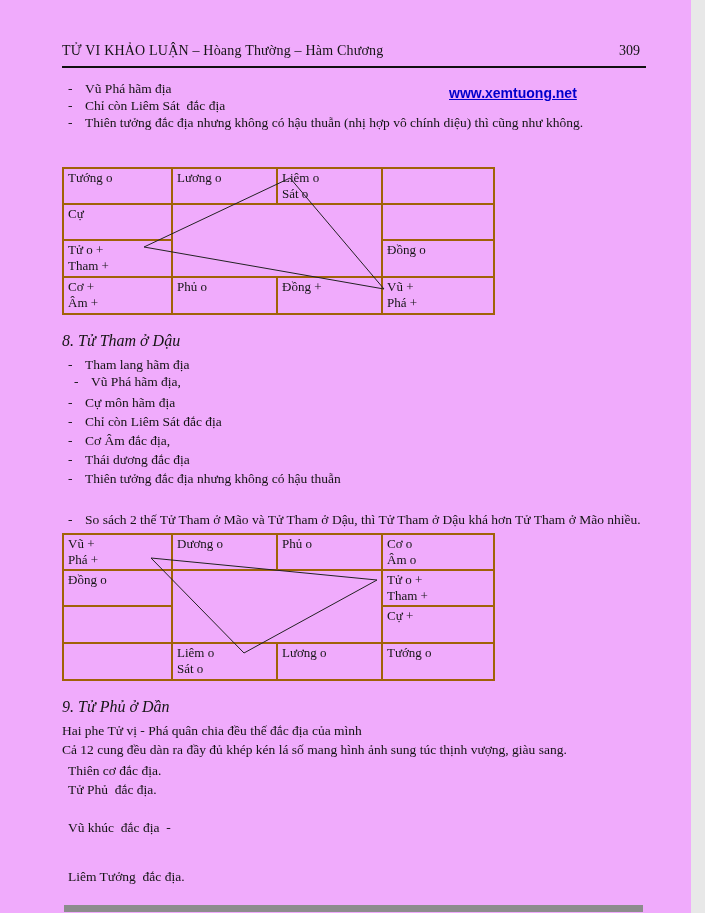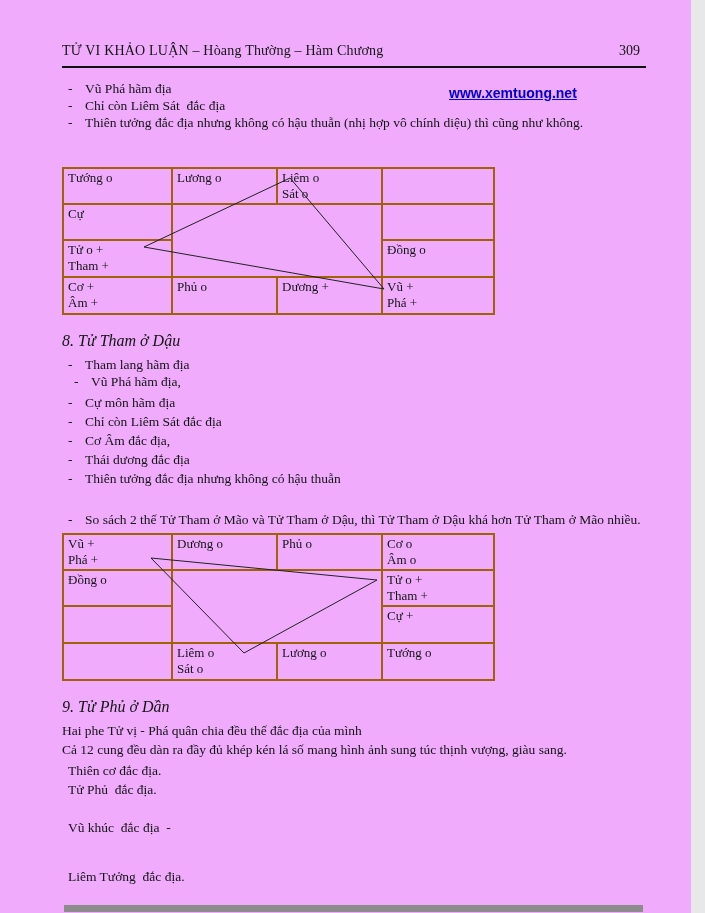--- a/index.html
+++ b/index.html
@@ -90,21 +90,21 @@
     </tr>
     <tr class="r3">
       <td class="c1">Tử o +
 Tham +</td>
       <td class="c4">Đồng o</td>
     </tr>
     <tr class="r4">
       <td class="c1">Cơ +
 Âm +</td>
       <td class="c2">Phủ o</td>
-      <td class="c3">Dương +</td>
+      <td class="c3">Đồng +</td>
       <td class="c4">Vũ +
 Phá +</td>
     </tr>
   </tbody>
     </table>
   <svg class="tri" style="top:167px;left:62px;" width="415" height="146" viewBox="0 0 415 146">
     <polygon points="228,11 82,80 322,122" fill="none" stroke="#222" stroke-width="1"></polygon>
   </svg>
 
   <div class="heading" style="top:331px;">8. Tử Tham ở Dậu</div>

